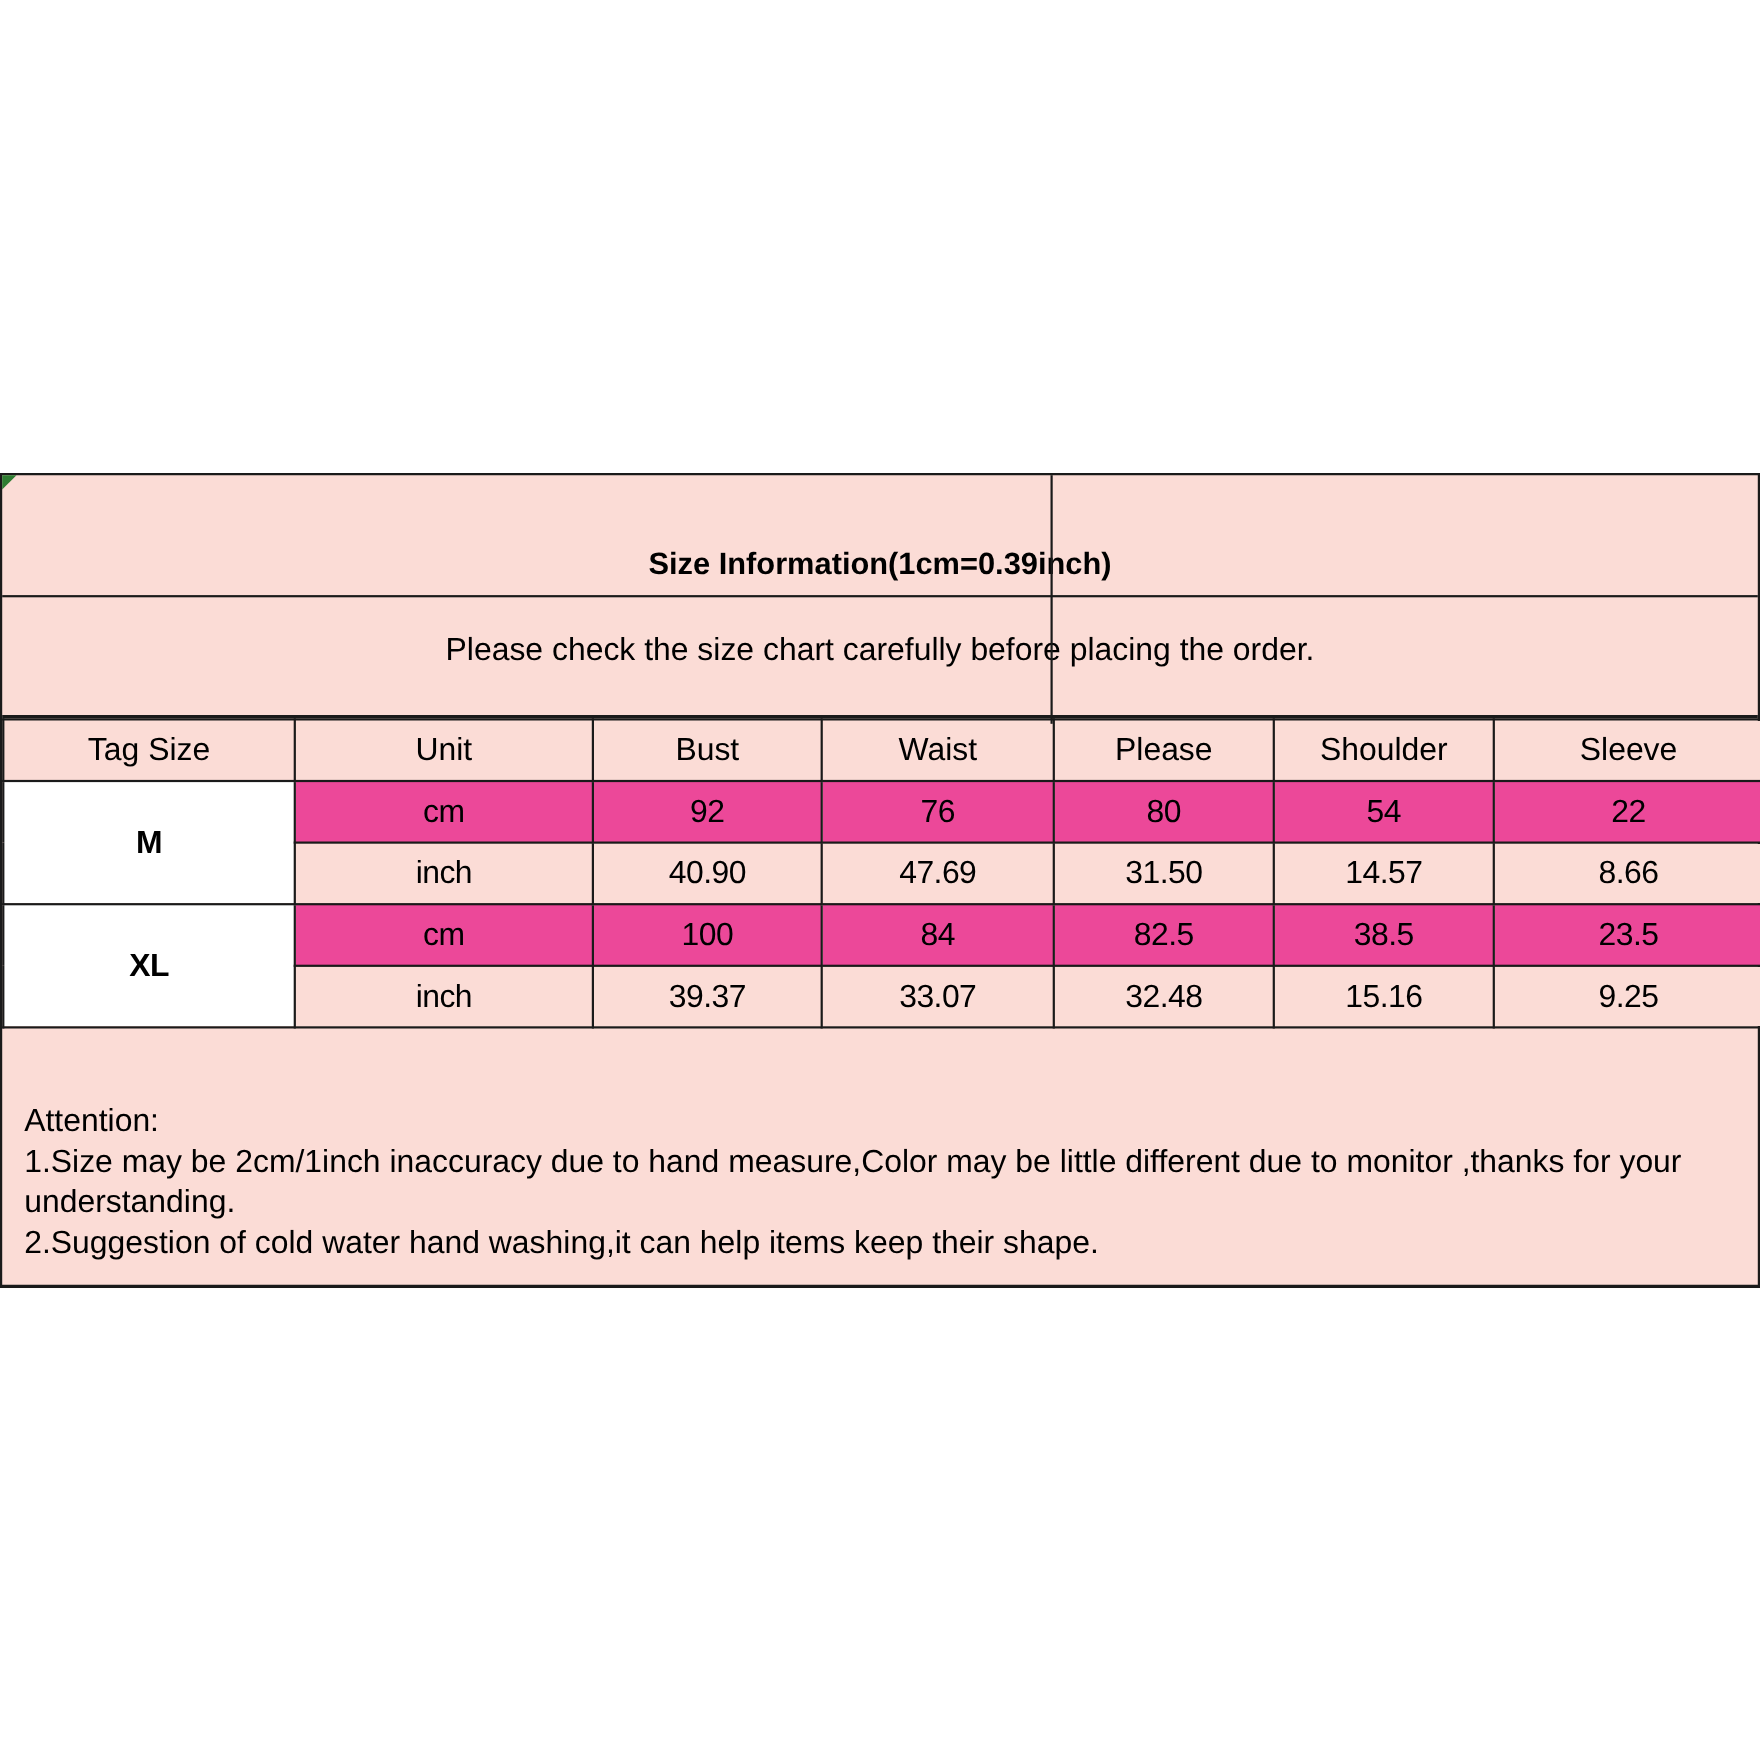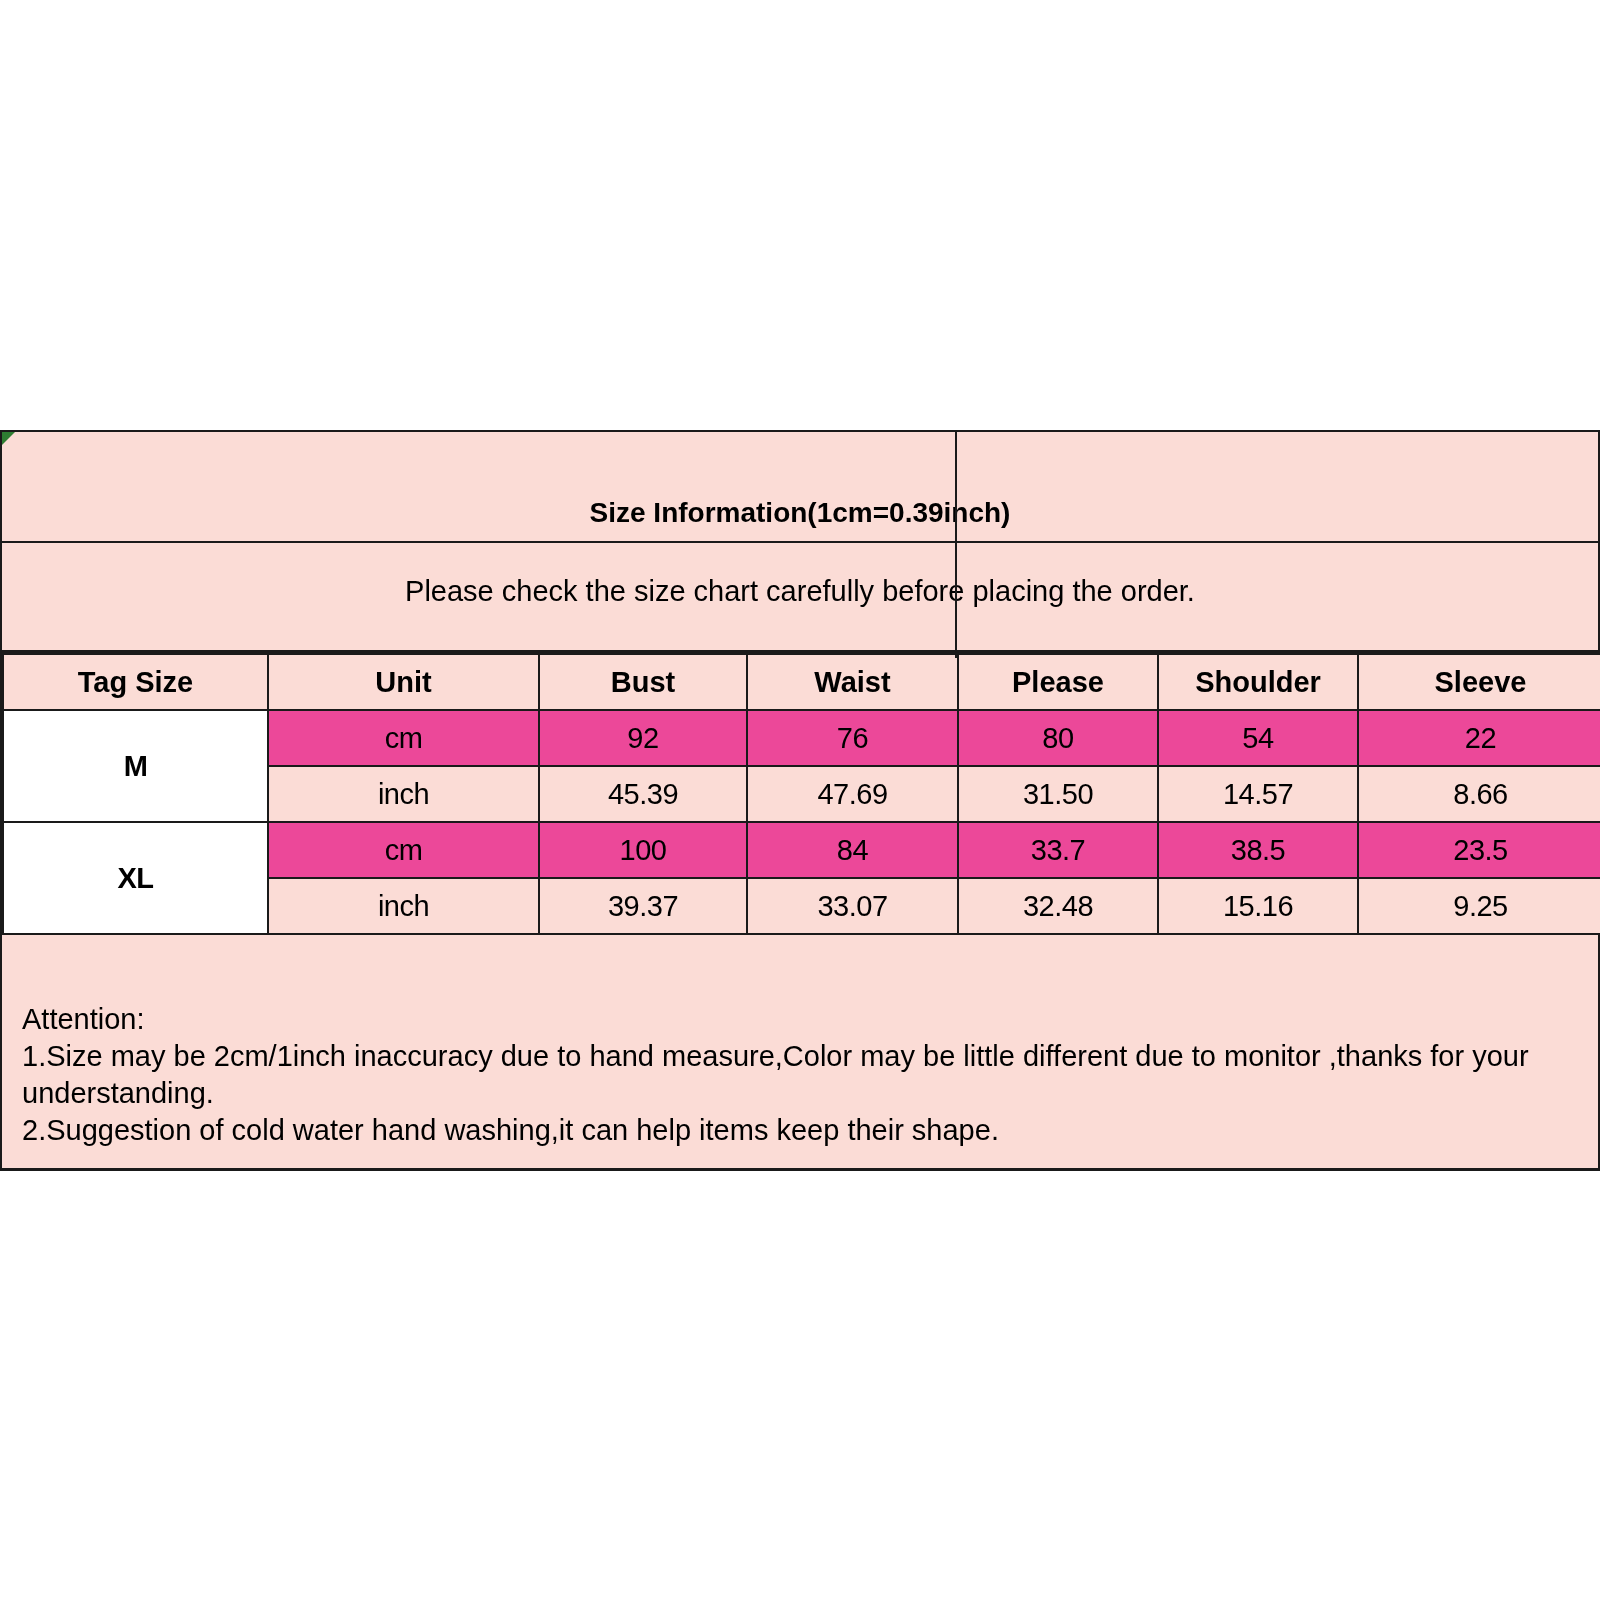--- a/index.html
+++ b/index.html
@@ -77,21 +77,21 @@
   table.size-table td {
     border: 2px solid #1a1a1a;
     text-align: center;
     vertical-align: middle;
     height: 54px;
     padding: 0;
     font-size: 29px;
     overflow: hidden;
   }
   table.size-table th {
-    font-weight: bold;
+    font-weight: normal;
     background: #fbdcd6;
   }
   tr.row-cm td { background: #ec4899; letter-spacing: -0.5px; }
   tr.row-inch td { background: #fbdcd6; letter-spacing: -0.5px; }
   td.tag-cell {
     background: #ffffff !important;
     font-weight: bold;
     font-size: 31px;
     letter-spacing: 0;
   }
@@ -140,32 +140,32 @@
         <td class="tag-cell" rowspan="2">M</td>
         <td>cm</td>
         <td>92</td>
         <td>76</td>
         <td>80</td>
         <td>54</td>
         <td>22</td>
       </tr>
       <tr class="row-inch">
         <td>inch</td>
-        <td>45.39</td>
+        <td>40.90</td>
         <td>47.69</td>
         <td>31.50</td>
         <td>14.57</td>
         <td>8.66</td>
       </tr>
       <tr class="row-cm">
         <td class="tag-cell" rowspan="2">XL</td>
         <td>cm</td>
         <td>100</td>
         <td>84</td>
-        <td>33.7</td>
+        <td>82.5</td>
         <td>38.5</td>
         <td>23.5</td>
       </tr>
       <tr class="row-inch">
         <td>inch</td>
         <td>39.37</td>
         <td>33.07</td>
         <td>32.48</td>
         <td>15.16</td>
         <td>9.25</td>

